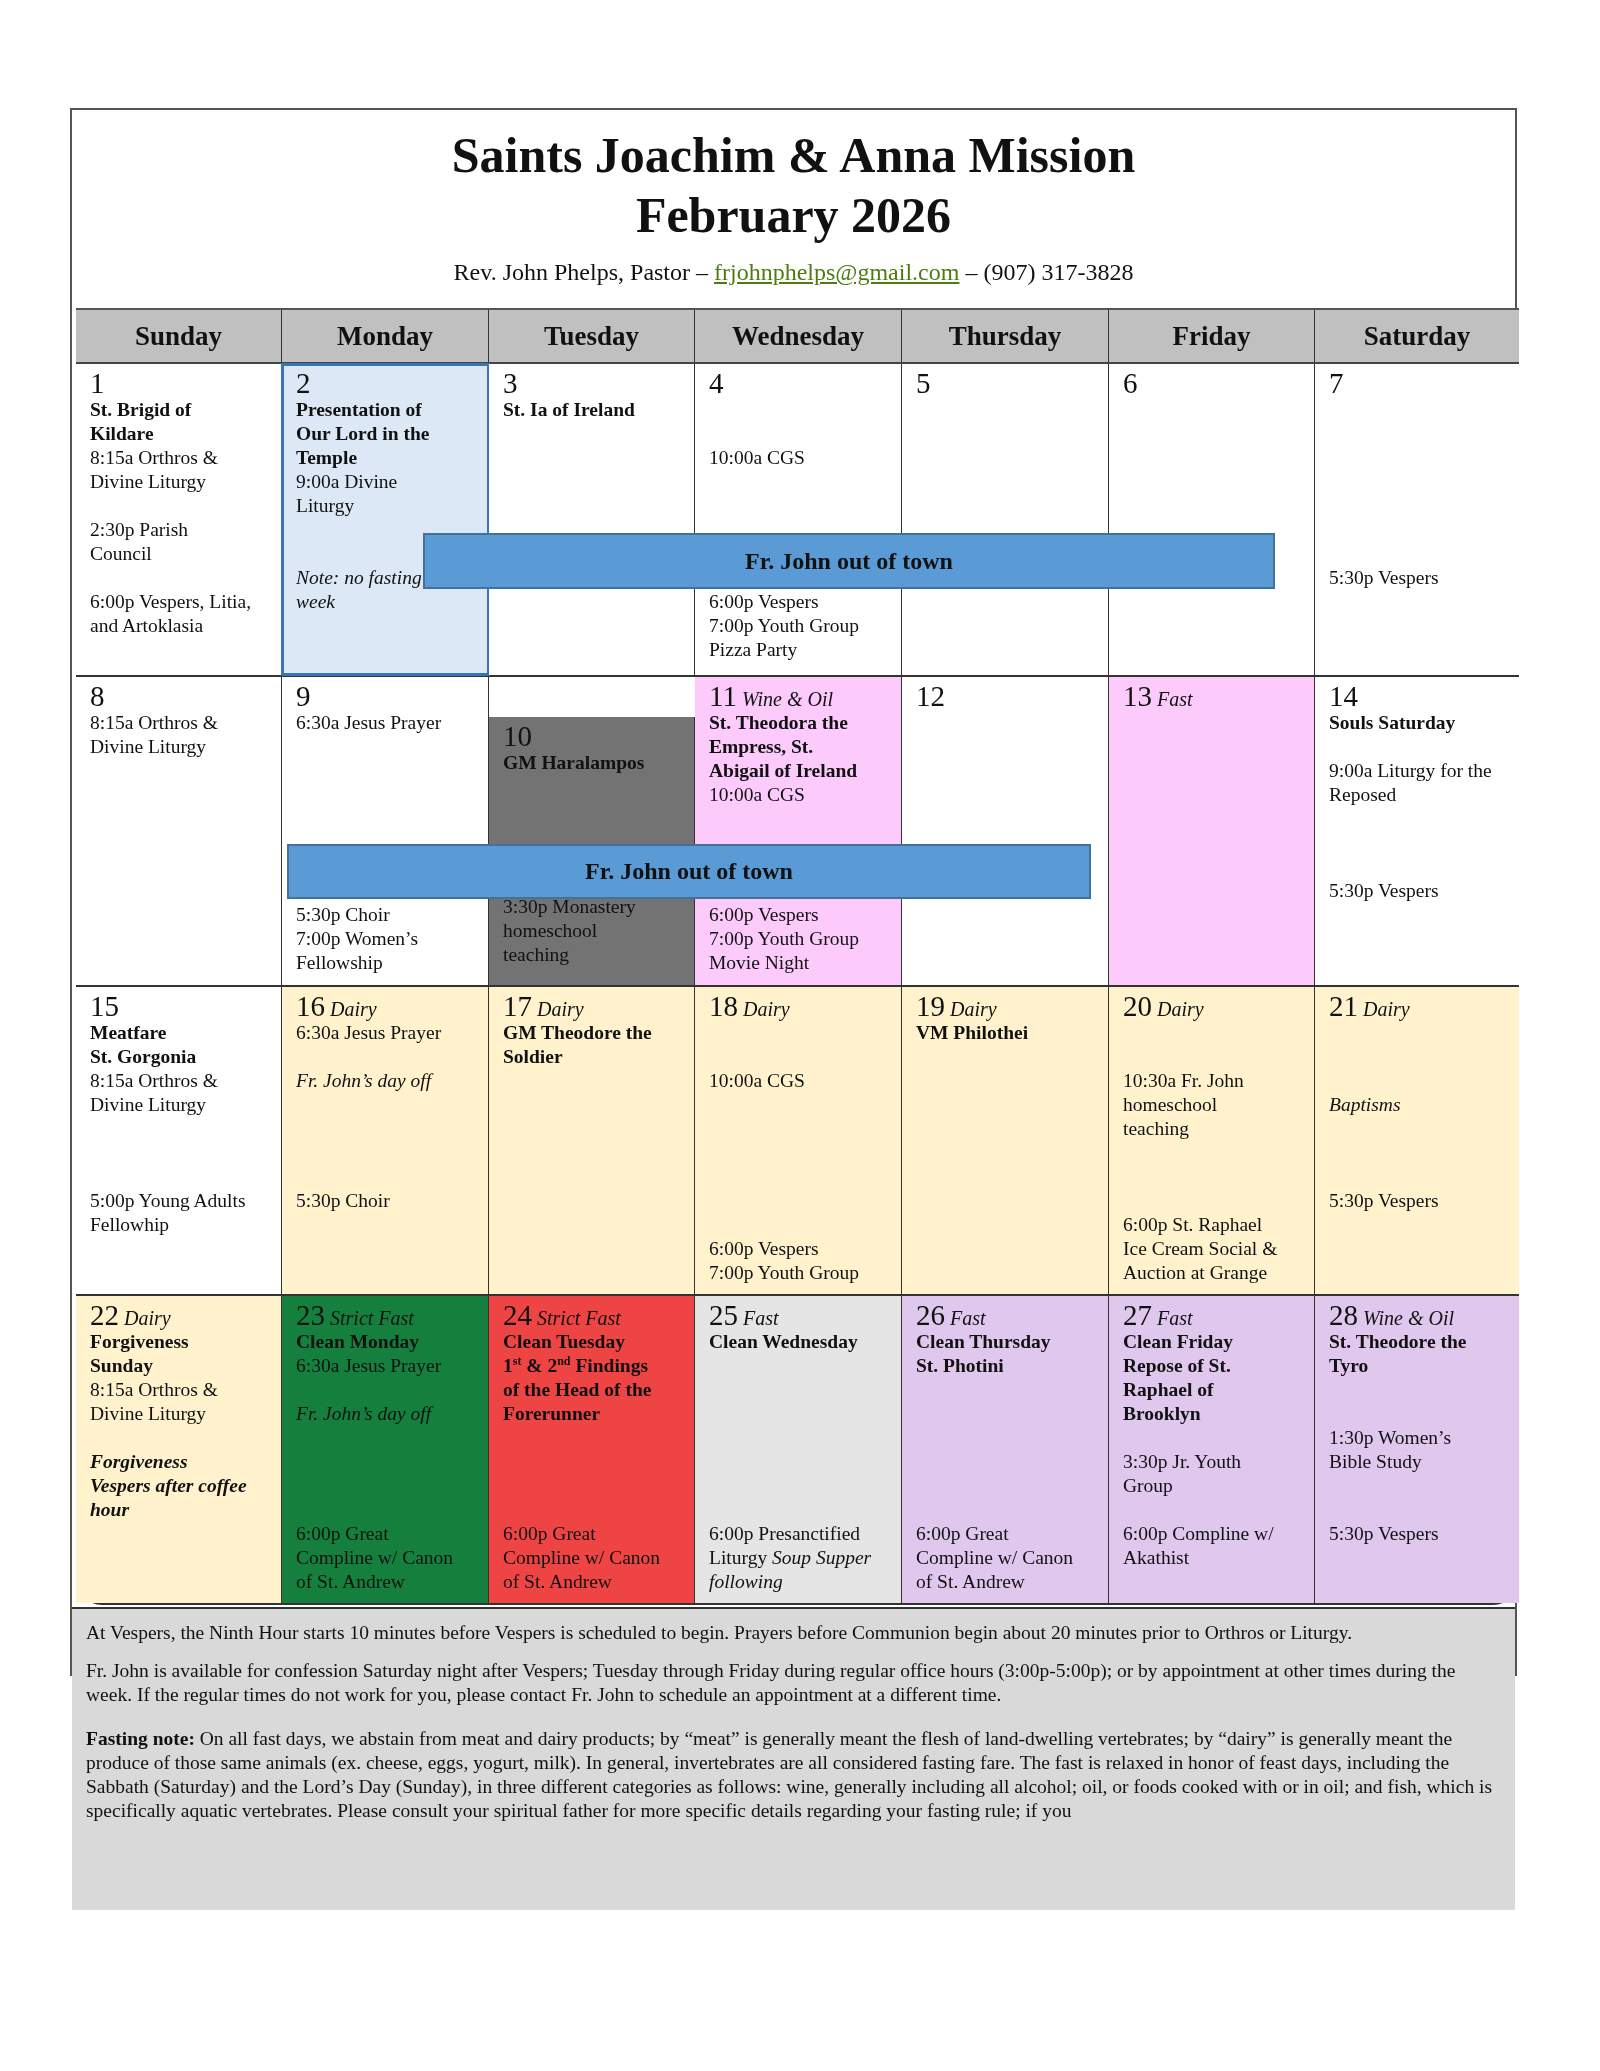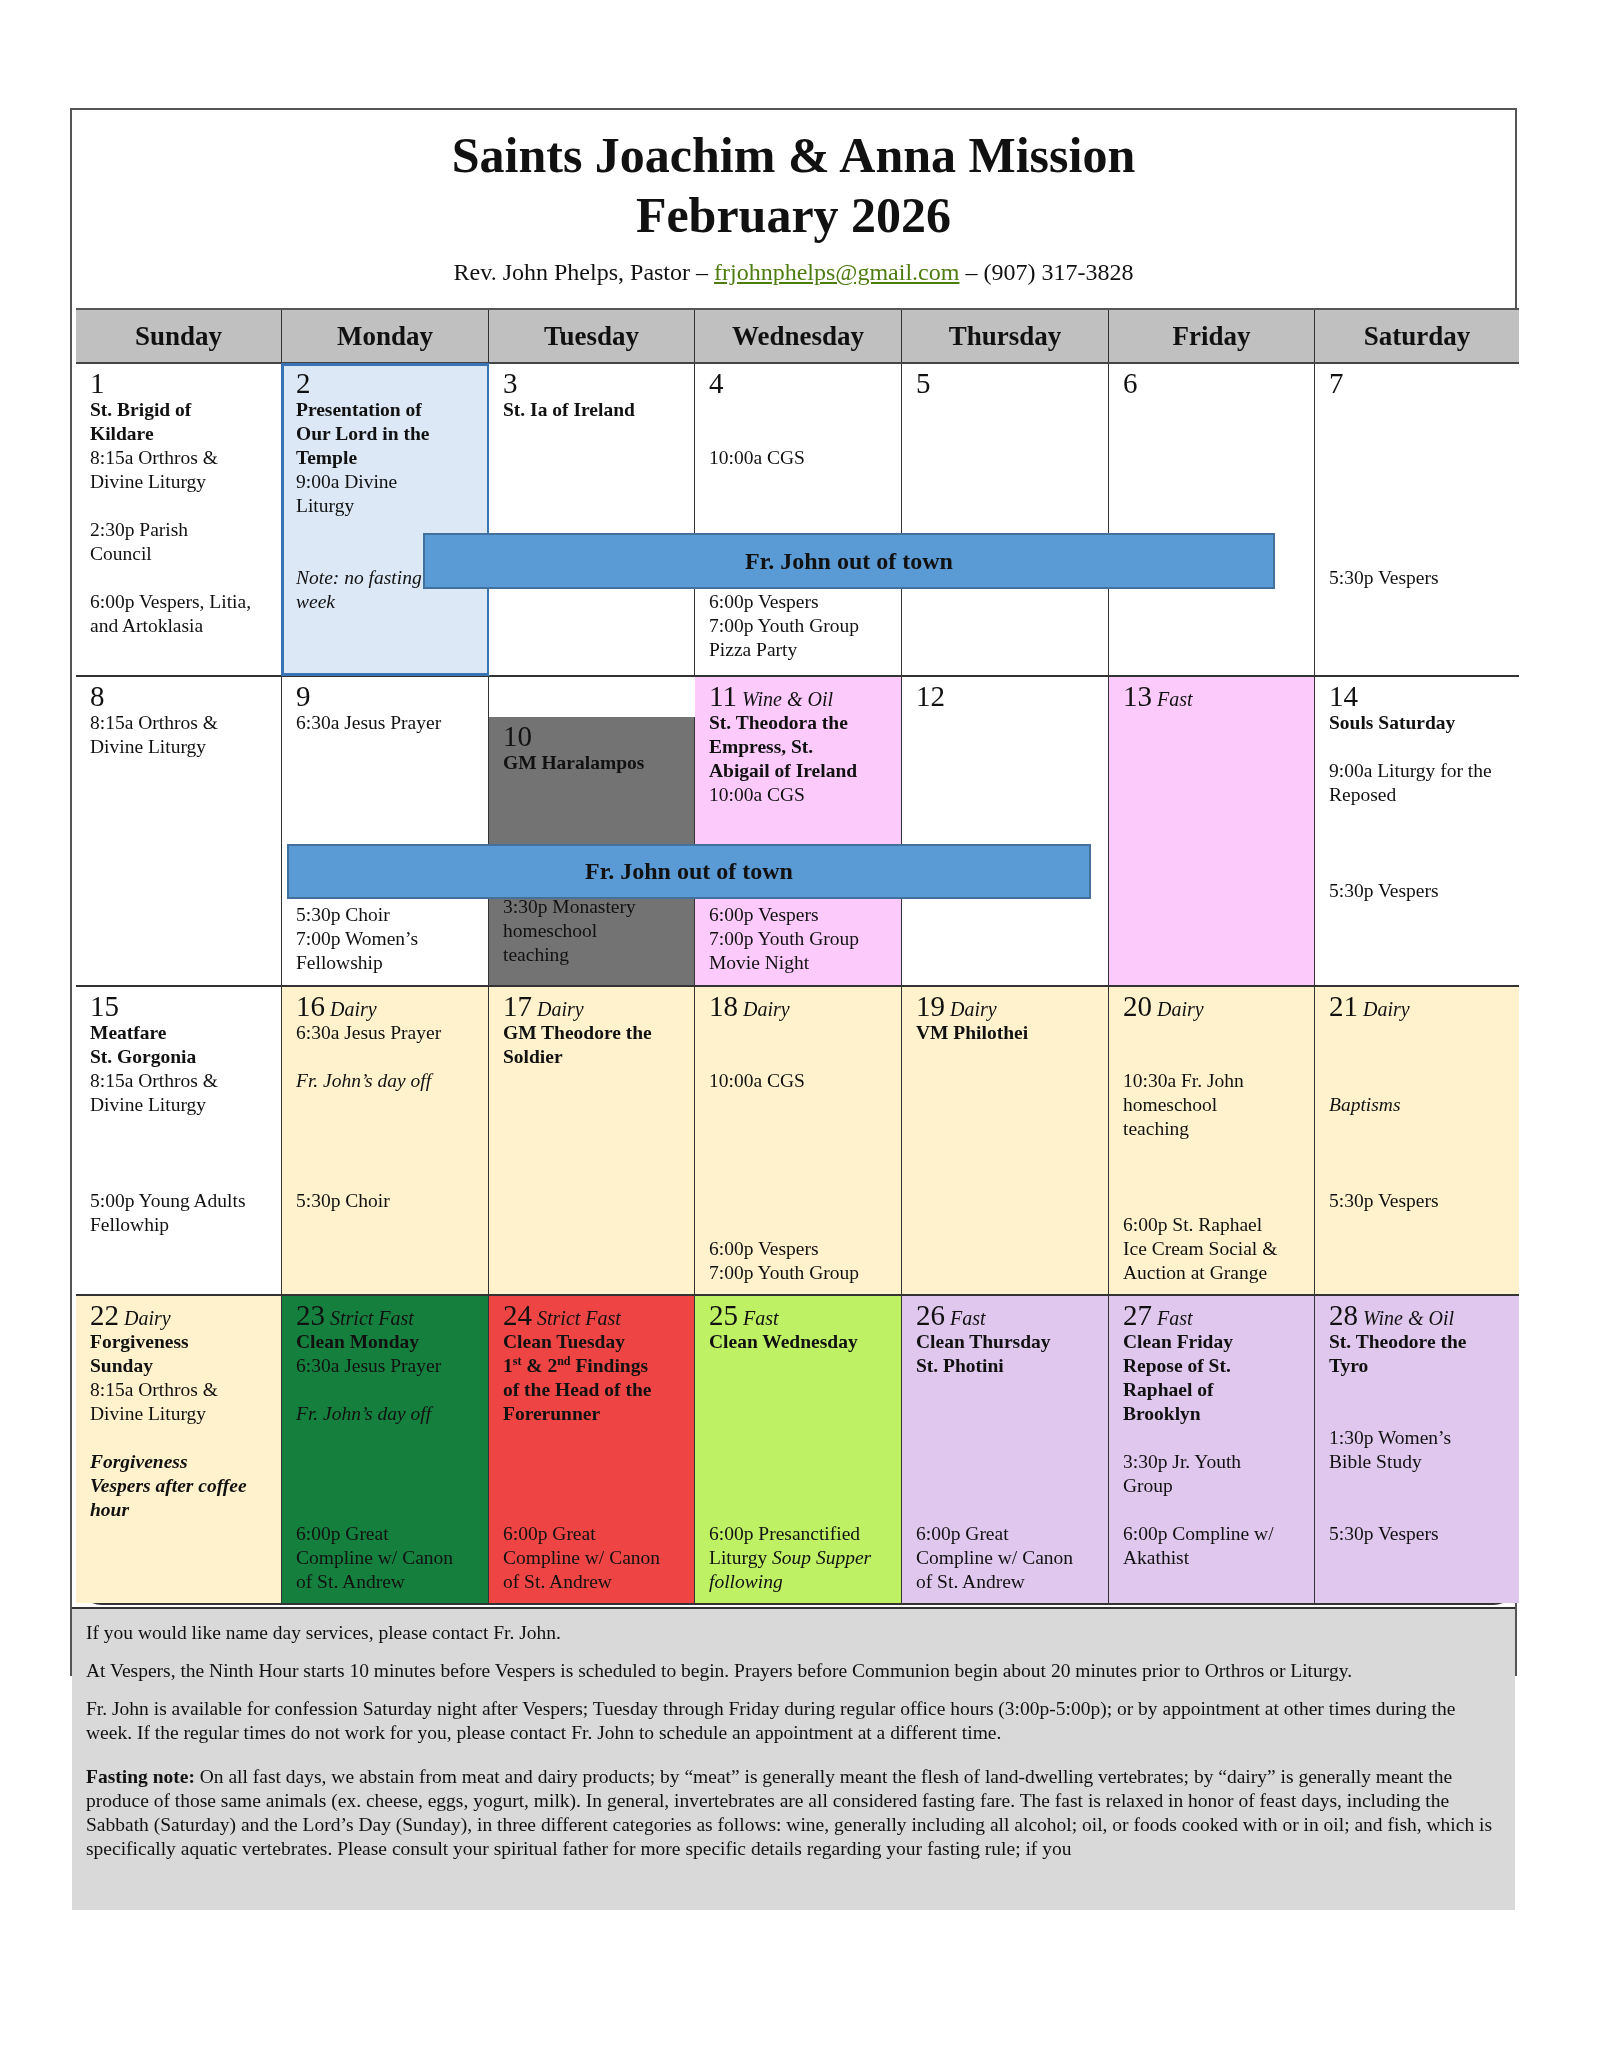--- a/index.html
+++ b/index.html
@@ -283,21 +283,21 @@
           <div class="ln b">of the Head of the</div>
           <div class="ln b">Forerunner</div>
           <div class="ln"></div>
           <div class="ln"></div>
           <div class="ln"></div>
           <div class="ln"></div>
           <div class="ln">6:00p Great</div>
           <div class="ln">Compline w/ Canon</div>
           <div class="ln">of St. Andrew</div>
         </div>
-        <div class="cell" style="width: 207px; background: #bef264; font-family: Liberation Serif, serif;">
+        <div class="cell" style="width: 207px; background: #e5e5e5; font-family: Liberation Serif, serif;">
           <div class="dnum"><span>25</span><span class="ftag"> Fast</span></div>
           <div class="ln b">Clean Wednesday</div>
           <div class="ln"></div>
           <div class="ln"></div>
           <div class="ln"></div>
           <div class="ln"></div>
           <div class="ln"></div>
           <div class="ln"></div>
           <div class="ln"></div>
           <div class="ln">6:00p Presanctified</div>
@@ -340,20 +340,19 @@
           <div class="ln">1:30p Women’s</div>
           <div class="ln">Bible Study</div>
           <div class="ln"></div>
           <div class="ln"></div>
           <div class="ln">5:30p Vespers</div>
         </div>
       </div>
     </div>
 
   <div class="footer">
-    <p>If you would like name day services, please contact Fr. John.</p>
     <p>At Vespers, the Ninth Hour starts 10 minutes before Vespers is scheduled to begin. Prayers before Communion begin about 20 minutes prior to Orthros or Liturgy.</p>
     <p>Fr. John is available for confession Saturday night after Vespers; Tuesday through Friday during regular office hours (3:00p-5:00p); or by appointment at other times during the week. If the regular times do not work for you, please contact Fr. John to schedule an appointment at a different time.</p>
     <p class="gap"><b>Fasting note:</b><span> On all fast days, we abstain from meat and dairy products; by “meat” is generally meant the flesh of land-dwelling vertebrates; by “dairy” is generally meant the produce of those same animals (ex. cheese, eggs, yogurt, milk). In general, invertebrates are all considered fasting fare. The fast is relaxed in honor of feast days, including the Sabbath (Saturday) and the Lord’s Day (Sunday), in three different categories as follows: wine, generally including all alcohol; oil, or foods cooked with or in oil; and fish, which is specifically aquatic vertebrates. Please consult your spiritual father for more specific details regarding your fasting rule; if you</span></p>
   </div>
 <div class="banner" style="left: 351px; top: 391px; width: 852px; height: 56px; background: rgb(91, 155, 213);">Fr. John out of town</div>
     <div class="banner" style="left: 215px; top: 702px; width: 804px; height: 55px; background: rgb(91, 155, 213);">Fr. John out of town</div>
   </div>
 
 </body></html>

